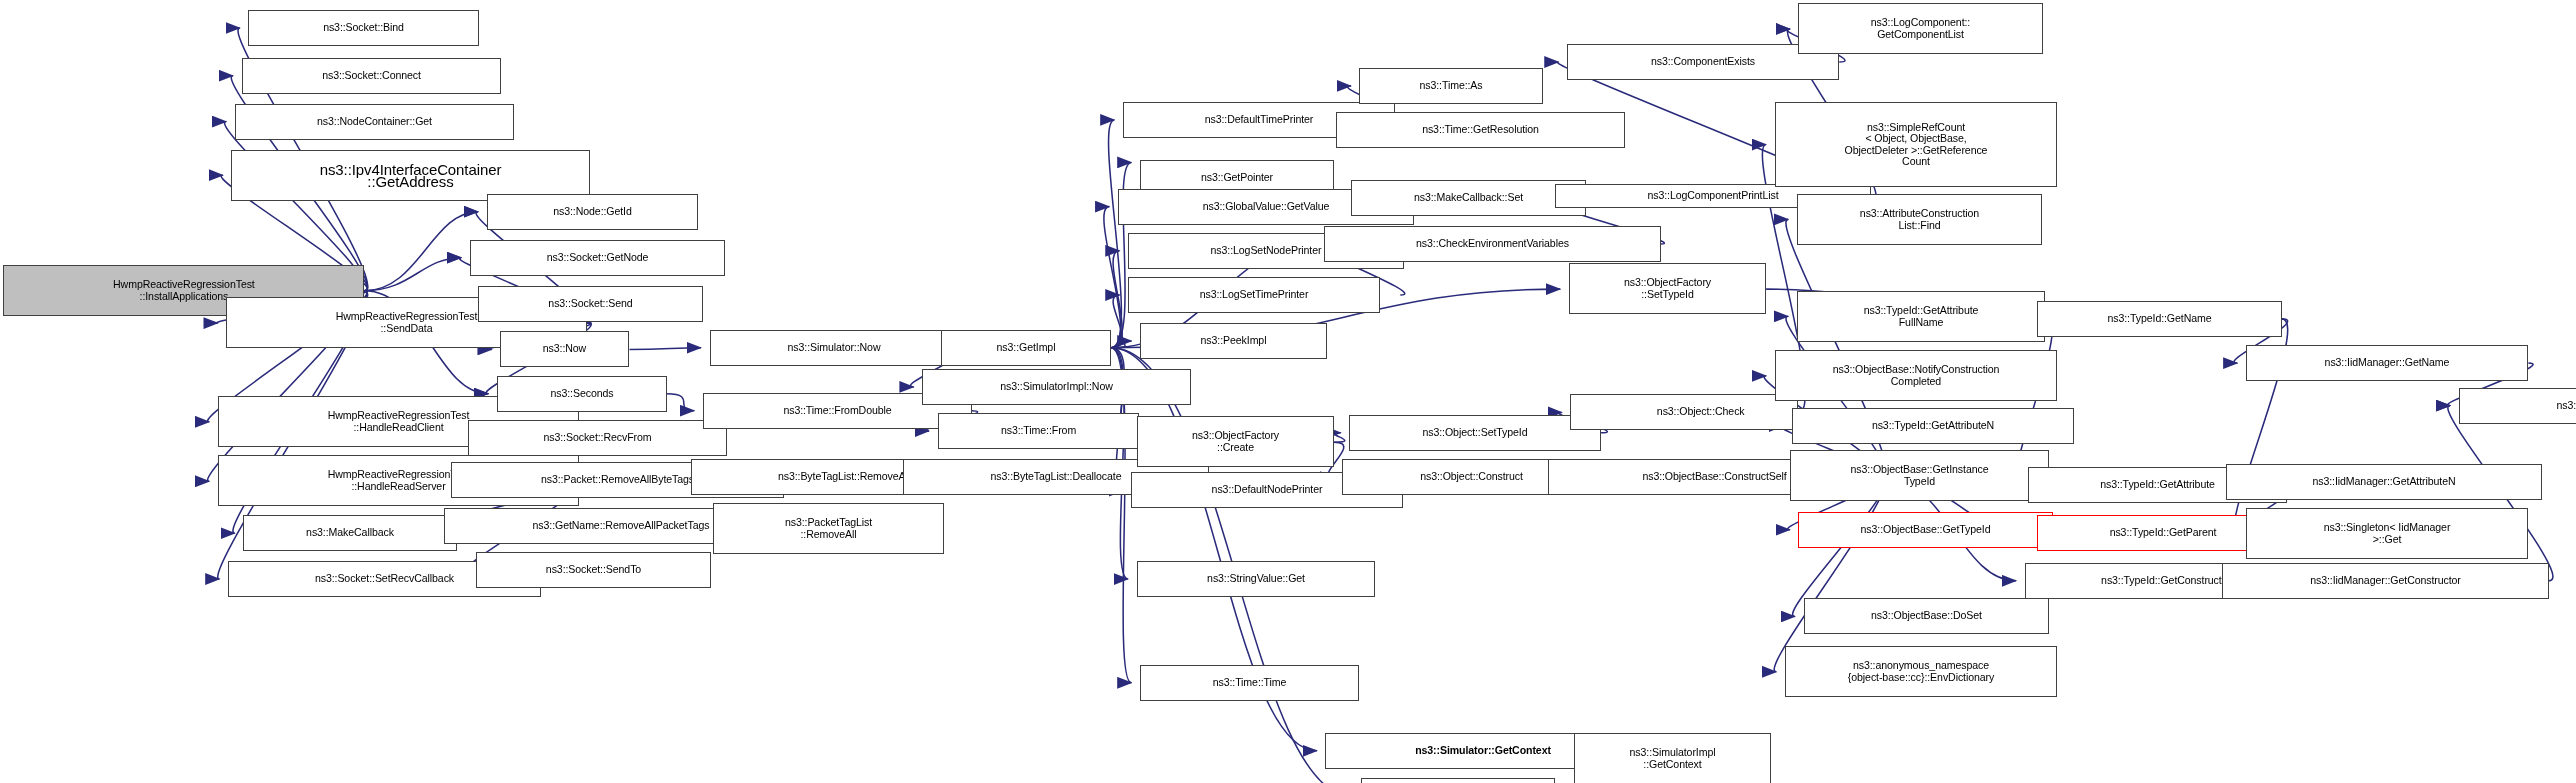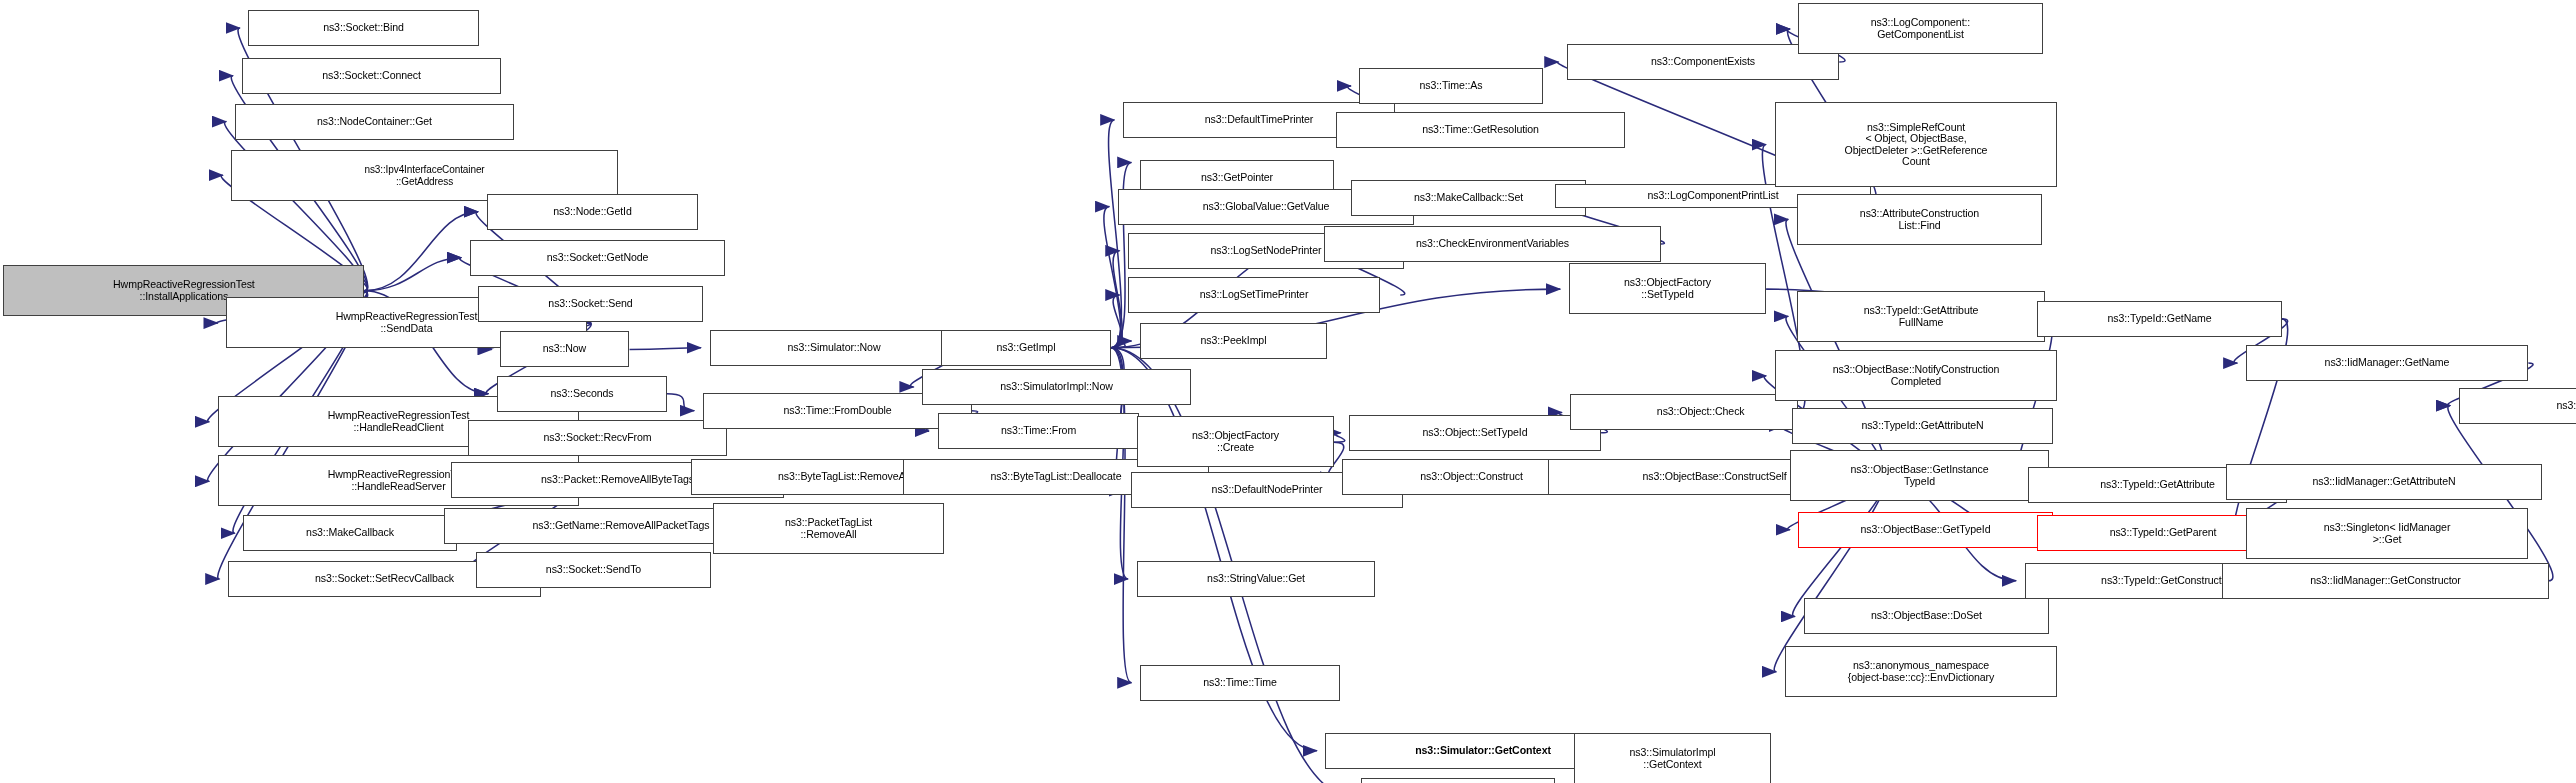--- a/index.html
+++ b/index.html
@@ -140,21 +140,21 @@
         <path d="M1486,213.5 C1504,213.5 1427,238.5 1440,238.5" fill="none" stroke="#2a2a7a" stroke-width="0.9" marker-end="url(#arrow)"></path>
         <path d="M1498,341.5 C1516,341.5 1427,238.5 1440,238.5" fill="none" stroke="#2a2a7a" stroke-width="0.9" marker-end="url(#arrow)"></path>
       </g>
   </svg>
   <div id="node-layer">
       <div class="node root" style="left: 3.4px; top: 265px; width: 361px; height: 51px; font-size: 10.6px;">HwmpReactiveRegressionTest
 ::InstallApplications</div>
       <div class="node" style="left: 248px; top: 10.2px; width: 231px; height: 36px;">ns3::Socket::Bind</div>
       <div class="node" style="left: 242px; top: 58px; width: 259px; height: 36px;">ns3::Socket::Connect</div>
       <div class="node" style="left: 235px; top: 104px; width: 279px; height: 36px;">ns3::NodeContainer::Get</div>
-      <div class="node" style="left: 231px; top: 150px; width: 387px; height: 51px; font-size: 10px;">ns3::Ipv4InterfaceContainer
+      <div class="node" style="left: 231px; top: 150px; width: 359px; height: 51px; font-size: 15px;">ns3::Ipv4InterfaceContainer
 ::GetAddress</div>
       <div class="node" style="left: 226px; top: 297px; width: 361px; height: 51px; font-size: 10.6px;">HwmpReactiveRegressionTest
 ::SendData</div>
       <div class="node" style="left: 218px; top: 396px; width: 361px; height: 51px; font-size: 10.6px;">HwmpReactiveRegressionTest
 ::HandleReadClient</div>
       <div class="node" style="left: 218px; top: 455px; width: 361px; height: 51px; font-size: 10.6px;">HwmpReactiveRegressionTest
 ::HandleReadServer</div>
       <div class="node" style="left: 243px; top: 515px; width: 214px; height: 36px;">ns3::MakeCallback</div>
       <div class="node" style="left: 228px; top: 561px; width: 313px; height: 36px;">ns3::Socket::SetRecvCallback</div>
       <div class="node" style="left: 487px; top: 194px; width: 211px; height: 36px;">ns3::Node::GetId</div>
@@ -178,21 +178,21 @@
       <div class="node" style="left: 1123px; top: 102px; width: 272px; height: 36px;">ns3::DefaultTimePrinter</div>
       <div class="node" style="left: 1140px; top: 160px; width: 194px; height: 36px;">ns3::GetPointer</div>
       <div class="node" style="left: 1118px; top: 189px; width: 296px; height: 36px;">ns3::GlobalValue::GetValue</div>
       <div class="node" style="left: 1128px; top: 233px; width: 276px; height: 36px;">ns3::LogSetNodePrinter</div>
       <div class="node" style="left: 1128px; top: 277px; width: 252px; height: 36px;">ns3::LogSetTimePrinter</div>
       <div class="node" style="left: 1140px; top: 323px; width: 187px; height: 36px;">ns3::PeekImpl</div>
       <div class="node" style="left: 1137px; top: 416px; width: 197px; height: 51px; font-size: 10.6px;">ns3::ObjectFactory
 ::Create</div>
       <div class="node" style="left: 1131px; top: 472px; width: 272px; height: 36px;">ns3::DefaultNodePrinter</div>
       <div class="node" style="left: 1137px; top: 561px; width: 238px; height: 36px;">ns3::StringValue::Get</div>
-      <div class="node" style="left: 1140px; top: 665px; width: 200px; height: 36px;">ns3::Time::Time</div>
+      <div class="node" style="left: 1140px; top: 665px; width: 219px; height: 36px;">ns3::Time::Time</div>
       <div class="node" style="left: 1325px; top: 733px; width: 316px; height: 36px; font-weight: bold;">ns3::Simulator::GetContext</div>
       <div class="node" style="left: 1361px; top: 778px; width: 194px; height: 36px;">ns3::Time::Mark</div>
       <div class="node" style="left: 1359px; top: 68px; width: 184px; height: 36px;">ns3::Time::As</div>
       <div class="node" style="left: 1336px; top: 112px; width: 289px; height: 36px;">ns3::Time::GetResolution</div>
       <div class="node" style="left: 1351px; top: 180px; width: 235px; height: 36px;">ns3::MakeCallback::Set</div>
       <div class="node" style="left: 1324px; top: 226px; width: 337px; height: 36px;">ns3::CheckEnvironmentVariables</div>
       <div class="node" style="left: 1349px; top: 415px; width: 252px; height: 36px;">ns3::Object::SetTypeId</div>
       <div class="node" style="left: 1342px; top: 459px; width: 259px; height: 36px;">ns3::Object::Construct</div>
       <div class="node" style="left: 1574px; top: 733px; width: 197px; height: 51px; font-size: 10.6px;">ns3::SimulatorImpl
 ::GetContext</div>
@@ -207,21 +207,21 @@
       <div class="node" style="left: 1775px; top: 102px; width: 282px; height: 85px; font-size: 10.6px;">ns3::SimpleRefCount
 &lt; Object, ObjectBase,
 ObjectDeleter &gt;::GetReference
 Count</div>
       <div class="node" style="left: 1797px; top: 194px; width: 245px; height: 51px; font-size: 10.6px;">ns3::AttributeConstruction
 List::Find</div>
       <div class="node" style="left: 1797px; top: 291px; width: 248px; height: 51px; font-size: 10.6px;">ns3::TypeId::GetAttribute
 FullName</div>
       <div class="node" style="left: 1775px; top: 350px; width: 282px; height: 51px; font-size: 10.6px;">ns3::ObjectBase::NotifyConstruction
 Completed</div>
-      <div class="node" style="left: 1792px; top: 408px; width: 261px; height: 36px;">ns3::TypeId::GetAttributeN</div>
+      <div class="node" style="left: 1792px; top: 408px; width: 282px; height: 36px;">ns3::TypeId::GetAttributeN</div>
       <div class="node" style="left: 1790px; top: 450px; width: 259px; height: 51px; font-size: 10.6px;">ns3::ObjectBase::GetInstance
 TypeId</div>
       <div class="node warn" style="left: 1798px; top: 512px; width: 255px; height: 36px;">ns3::ObjectBase::GetTypeId</div>
       <div class="node" style="left: 1804px; top: 598px; width: 245px; height: 36px;">ns3::ObjectBase::DoSet</div>
       <div class="node" style="left: 1785px; top: 646px; width: 272px; height: 51px; font-size: 10.6px;">ns3::anonymous_namespace
 {object-base::cc}::EnvDictionary</div>
       <div class="node" style="left: 2037px; top: 301px; width: 245px; height: 36px;">ns3::TypeId::GetName</div>
       <div class="node" style="left: 2028px; top: 467px; width: 259px; height: 36px;">ns3::TypeId::GetAttribute</div>
       <div class="node warn" style="left: 2037px; top: 515px; width: 252px; height: 36px;">ns3::TypeId::GetParent</div>
       <div class="node" style="left: 2025px; top: 563px; width: 282px; height: 36px;">ns3::TypeId::GetConstructor</div>

